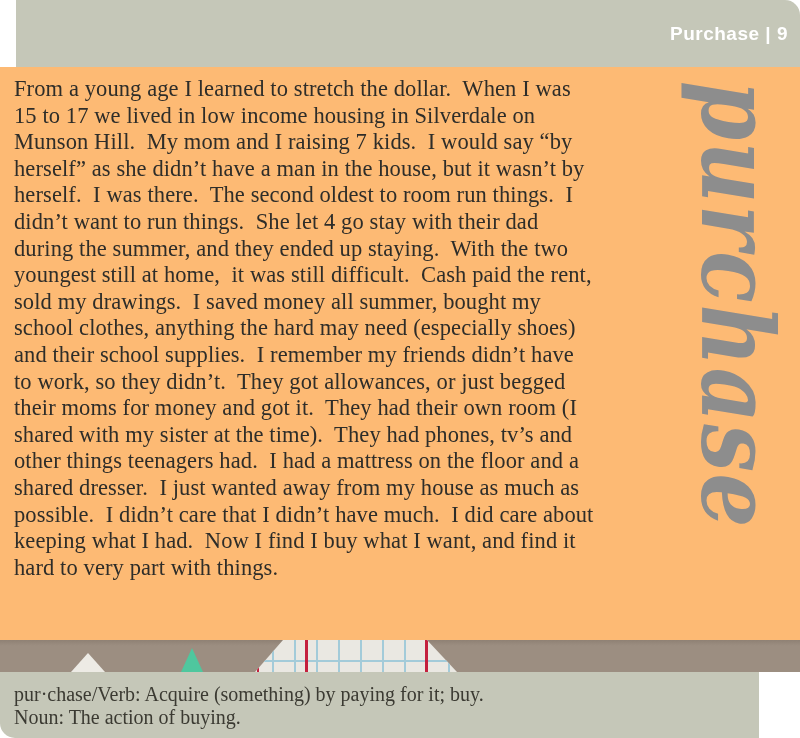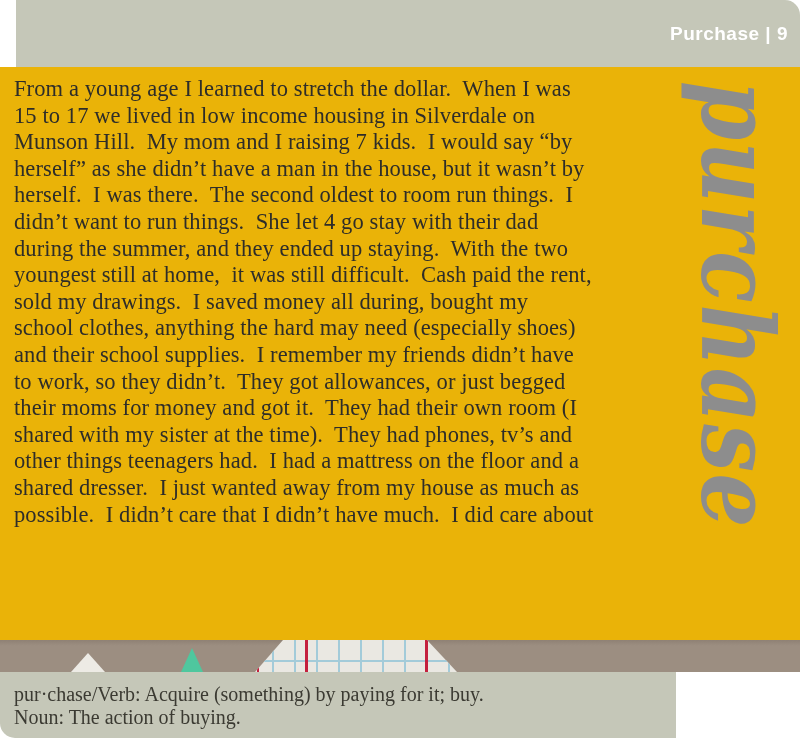--- a/index.html
+++ b/index.html
@@ -41,21 +41,21 @@
     font-weight:bold;
     font-size:19px;
     letter-spacing:.5px;
     color:var(--header_text);
   }
 
   
   .journal-area{
     position:absolute;top:67px;left:0;
     width:800px;height:573px;
-    background:#eab308;
+    background:#fdba74;
   }
   .journal{
     position:absolute;top:9px;left:14px;
   }
   .jline{
     white-space:pre;
     font-size:22.5px;
     line-height:26.6px;
     color:var(--body_text);
     letter-spacing:.1px;
@@ -112,21 +112,21 @@
     width:3px;height:32px;
     background:var(--red_line);
   }
   .red-line.r1{left:305px;}
   .red-line.r2{left:425px;}
   .red-line.r3{left:257px;top:15px;height:17px;width:2px;}
 
   
   .footer-band{
     position:absolute;top:672px;left:0;
-    width:676px;height:66px;
+    width:759px;height:66px;
     background:var(--band);
     padding:11px 0 0 14px;
   }
   .def-line{
     font-size:20px;
     line-height:23px;
     color:var(--footer_text);
     white-space:pre;
   }
 </style>
@@ -142,29 +142,31 @@
   <main class="journal-area">
     <div class="journal">
         <div class="jline">From a young age I learned to stretch the dollar.  When I was</div>
         <div class="jline">15 to 17 we lived in low income housing in Silverdale on</div>
         <div class="jline">Munson Hill.  My mom and I raising 7 kids.  I would say “by</div>
         <div class="jline">herself” as she didn’t have a man in the house, but it wasn’t by</div>
         <div class="jline">herself.  I was there.  The second oldest to room run things.  I</div>
         <div class="jline">didn’t want to run things.  She let 4 go stay with their dad</div>
         <div class="jline">during the summer, and they ended up staying.  With the two</div>
         <div class="jline">youngest still at home,  it was still difficult.  Cash paid the rent,</div>
-        <div class="jline">sold my drawings.  I saved money all during, bought my</div>
+        <div class="jline">sold my drawings.  I saved money all summer, bought my</div>
         <div class="jline">school clothes, anything the hard may need (especially shoes)</div>
         <div class="jline">and their school supplies.  I remember my friends didn’t have</div>
         <div class="jline">to work, so they didn’t.  They got allowances, or just begged</div>
         <div class="jline">their moms for money and got it.  They had their own room (I</div>
         <div class="jline">shared with my sister at the time).  They had phones, tv’s and</div>
         <div class="jline">other things teenagers had.  I had a mattress on the floor and a</div>
         <div class="jline">shared dresser.  I just wanted away from my house as much as</div>
         <div class="jline">possible.  I didn’t care that I didn’t have much.  I did care about</div>
+        <div class="jline">keeping what I had.  Now I find I buy what I want, and find it</div>
+        <div class="jline">hard to very part with things.</div>
       </div>
 
     <svg class="script-svg" width="136" height="573" xmlns="http://www.w3.org/2000/svg">
       <text transform="translate(44 14) rotate(90)" font-size="100" letter-spacing="2" textLength="448" lengthAdjust="spacingAndGlyphs">purchase</text>
     </svg>
   </main>
 
   <div class="strip">
     <div class="tri tri-white"></div>
     <div class="tri tri-teal"></div>

